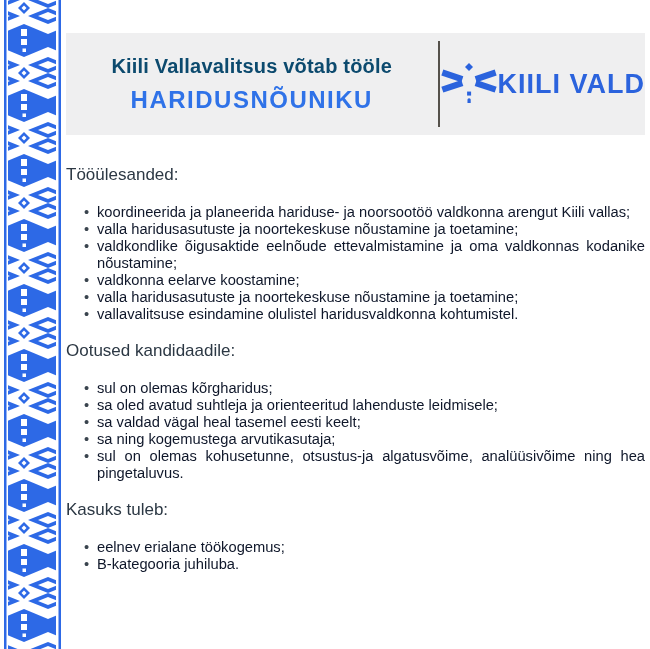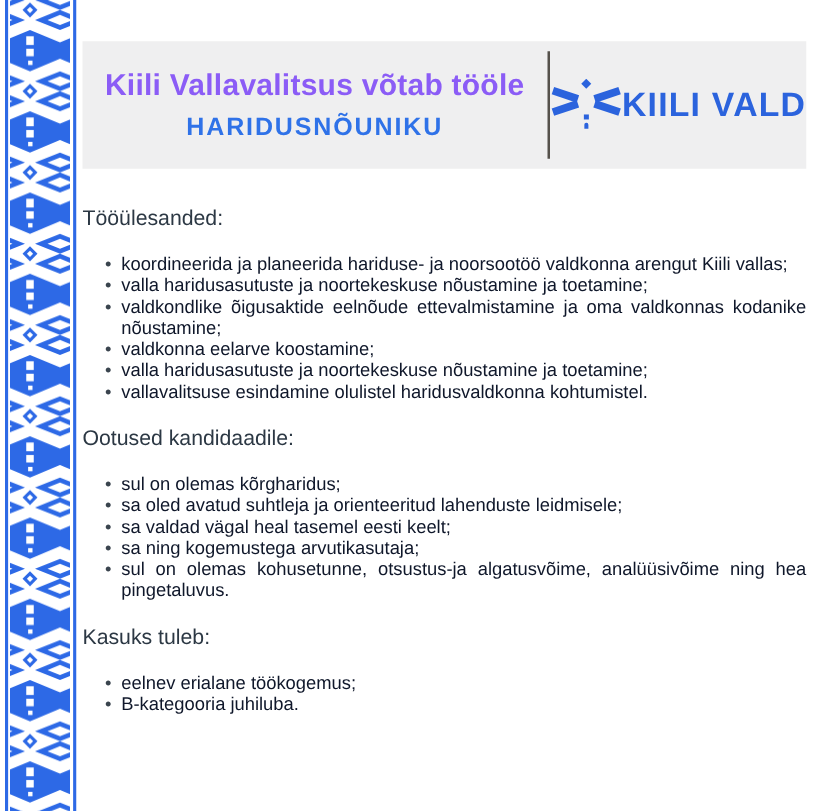--- a/index.html
+++ b/index.html
@@ -12,22 +12,22 @@
   
   .pattern-strip{width:62px;height:649px;flex:0 0 62px;background:#fff;}
   
   .content{flex:1;min-width:0;padding:0 5px 0 4px;}
   
   .banner{
     margin-top:33px;height:102px;background:#efeff0;
     display:flex;align-items:center;
   }
   .banner-titles{flex:1;display:flex;flex-direction:column;align-items:center;justify-content:center;gap:8px;}
-  .banner-line1{font-size:24px;font-weight:700;color:#8b5cf6;letter-spacing:.2px;}
-  .banner-line2{font-size:20px;font-weight:800;color:#2f72e8;letter-spacing:1.5px;}
+  .banner-line1{font-size:20px;font-weight:700;color:#0c4a6e;letter-spacing:.2px;}
+  .banner-line2{font-size:24px;font-weight:800;color:#2f72e8;letter-spacing:1.5px;}
   .banner-divider{width:2px;height:86px;background:#55514b;flex:0 0 2px;}
   .banner-logo{flex:0 0 187px;display:flex;align-items:center;justify-content:center;}
   .logo-icon{width:58px;height:40px;margin-bottom:2px;}
   .logo-text{font-size:27px;font-weight:800;color:#2b63dd;letter-spacing:1px;white-space:nowrap;}
   
   .section-heading{
     font-size:17px;line-height:21px;font-weight:400;color:#2c3844;
     margin:17px 0 19px 0;
   }
   .section-heading.first{margin-top:29px;}

